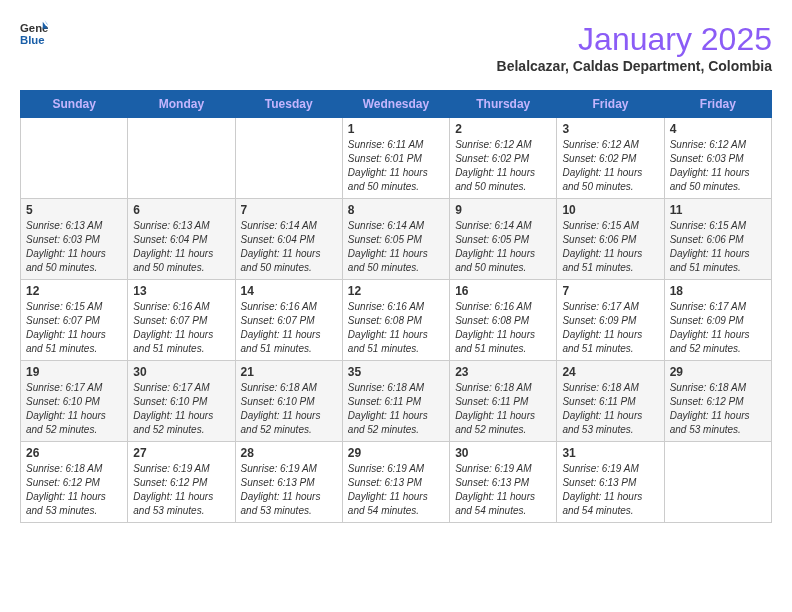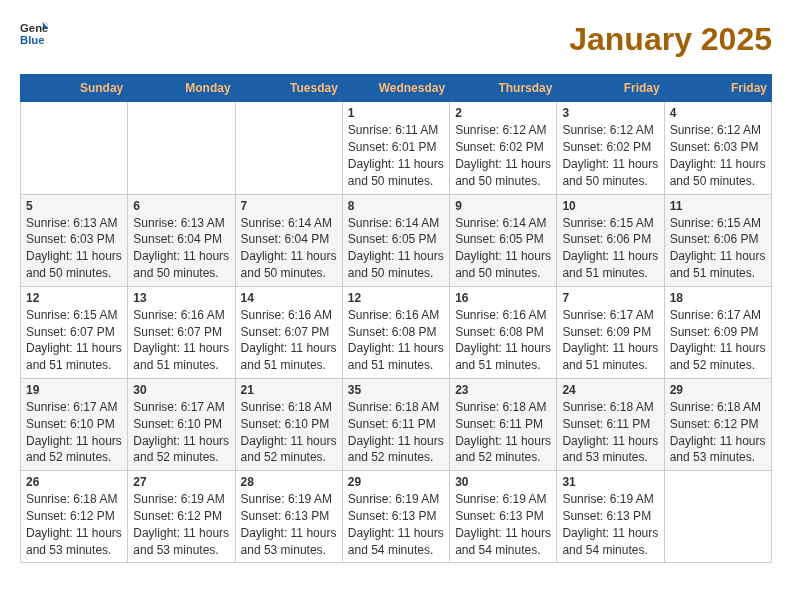--- a/index.html
+++ b/index.html
@@ -23,41 +23,41 @@
     }
     .logo-icon {
       width: 28px;
       height: 28px;
     }
     .title-block {
       text-align: right;
     }
     .month-title {
       font-size: 32px;
-      font-weight: bold;
-      color: #a16207;
+      font-weight: normal;
+      color: #8b5cf6;
       line-height: 1.2;
     }
     .location {
       font-size: 14px;
       color: #333;
       font-weight: bold;
     }
     table {
       width: 100%;
       border-collapse: collapse;
       table-layout: fixed;
     }
     thead tr th {
       background-color: #1a5fa8;
-      color: #fdba74;
+      color: #c4b5fd;
       font-size: 12px;
       font-weight: bold;
       padding: 6px 4px;
-      text-align: right;
+      text-align: center;
       border: 1px solid #1a5fa8;
     }
     tbody tr td {
       border: 1px solid #ccc;
       vertical-align: top;
       padding: 4px 5px;
       font-size: 10px;
       color: #333;
       height: 80px;
       background: #fff;
@@ -66,23 +66,24 @@
       background: #f5f5f5;
     }
     .day-number {
       font-size: 12px;
       font-weight: bold;
       color: #333;
       display: block;
       margin-bottom: 2px;
     }
     .day-info {
-      font-size: 12px;
+      font-size: 10px;
       line-height: 1.4;
       color: #333;
+      font-style: italic;
     }
     .empty-cell {
       background: #fff !important;
     }
   </style>
 </head>
 <body>
 
 <div class="header">
   <div class="logo">
@@ -90,20 +91,21 @@
       <svg class="logo-icon" viewBox="0 0 32 32" xmlns="http://www.w3.org/2000/svg">
         <text x="0" y="14" font-size="13" font-weight="bold" fill="#333" font-family="Arial">General</text>
         <text x="0" y="27" font-size="13" font-weight="bold" fill="#1a5fa8" font-family="Arial">Blue</text>
         <polygon points="26,2 32,10 26,10" fill="#1a5fa8"></polygon>
         <polygon points="28,0 34,8 30,4" fill="#4a90d9" opacity="0.7"></polygon>
       </svg>
     </div>
   </div>
   <div class="title-block">
     <div class="month-title">January 2025</div>
+    <div class="location">Belalcazar, Caldas Department, Colombia</div>
   </div>
 </div>
 
 <table>
   <thead>
     <tr>
     <th>Sunday</th>
         <th>Monday</th>
         <th>Tuesday</th>
         <th>Wednesday</th>

